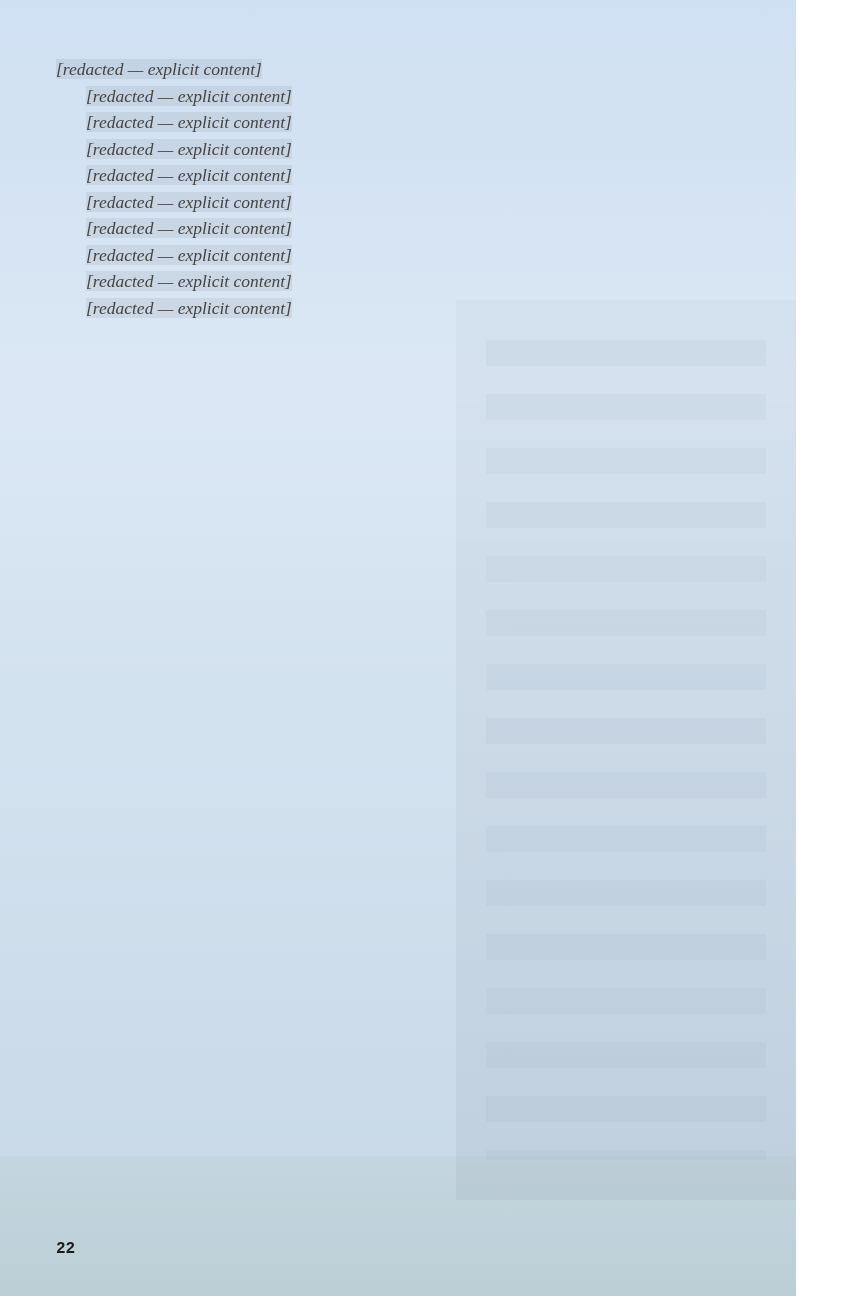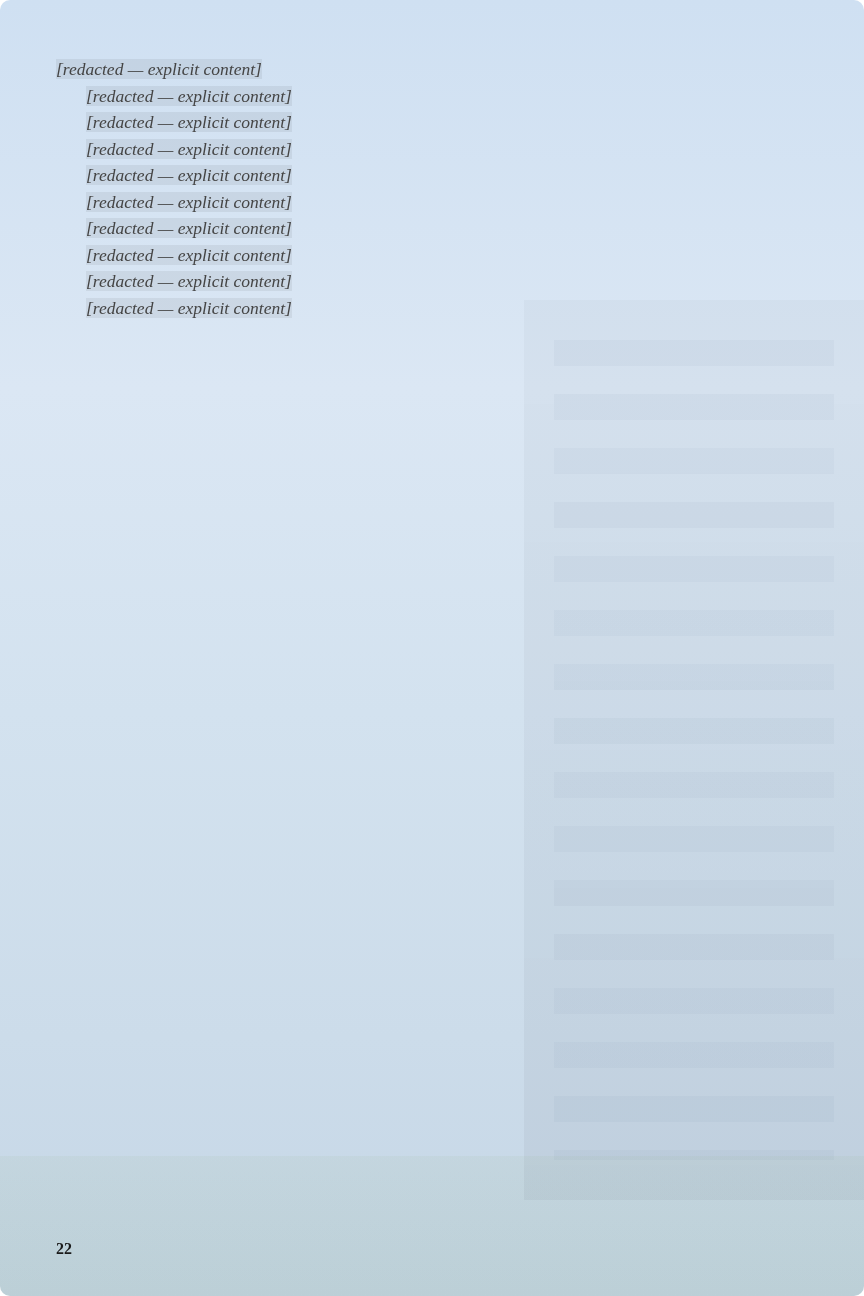--- a/index.html
+++ b/index.html
@@ -1,22 +1,21 @@
 <!DOCTYPE html>
 <html><head>
 <meta charset="utf-8">
 <style>
   html,body{margin:0;padding:0;}
   .page{
     position:relative;
-    width:864px;height:1296px;
+    width:796px;height:1296px;
     overflow:hidden;
     background:linear-gradient(180deg,#cfe0f2 0%,#dbe7f4 30%,#d3e2ef 55%,#ccdcea 80%,#c5d6e6 100%);
     font-family:"Liberation Serif", serif;
-    border-radius:10px;
   }
   
   .bg-building{
     position:absolute;right:0;top:300px;width:340px;height:900px;
     background:linear-gradient(180deg,rgba(150,160,175,.25),rgba(120,130,145,.3));
     opacity:.35;
   }
   .bg-building .windows{
     position:absolute;inset:40px 30px;
     background:repeating-linear-gradient(180deg,rgba(90,110,140,.4) 0 26px,transparent 26px 54px);
@@ -32,21 +31,21 @@
     color:#000;font-size:17.5px;line-height:26.5px;text-align:justify;
   }
   .content p{margin:0;text-indent:30px;}
   .content p.no-indent{text-indent:0;}
   .redacted{
     color:#444;background:rgba(0,0,0,.06);
     font-style:italic;
   }
   .page-number{
     position:absolute;left:56px;bottom:38px;
-    font-family:Liberation Serif, serif;
+    font-family:Liberation Mono, monospace;
     font-weight:bold;font-size:16px;color:#1a1a1a;
   }
 </style>
 </head>
 <body>
 
 <div class="page">
   <div class="bg-building">
     <div class="windows"></div>
   </div>

